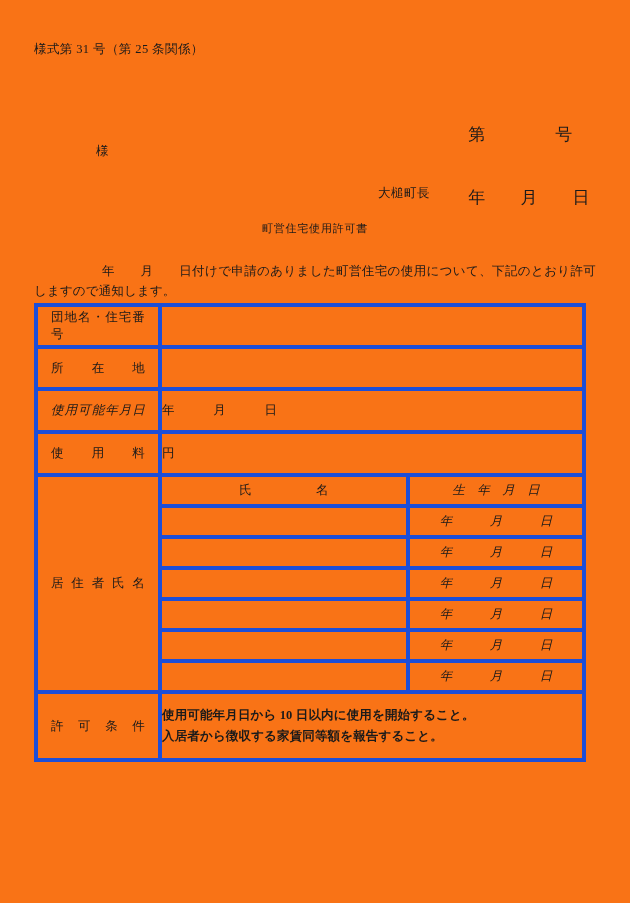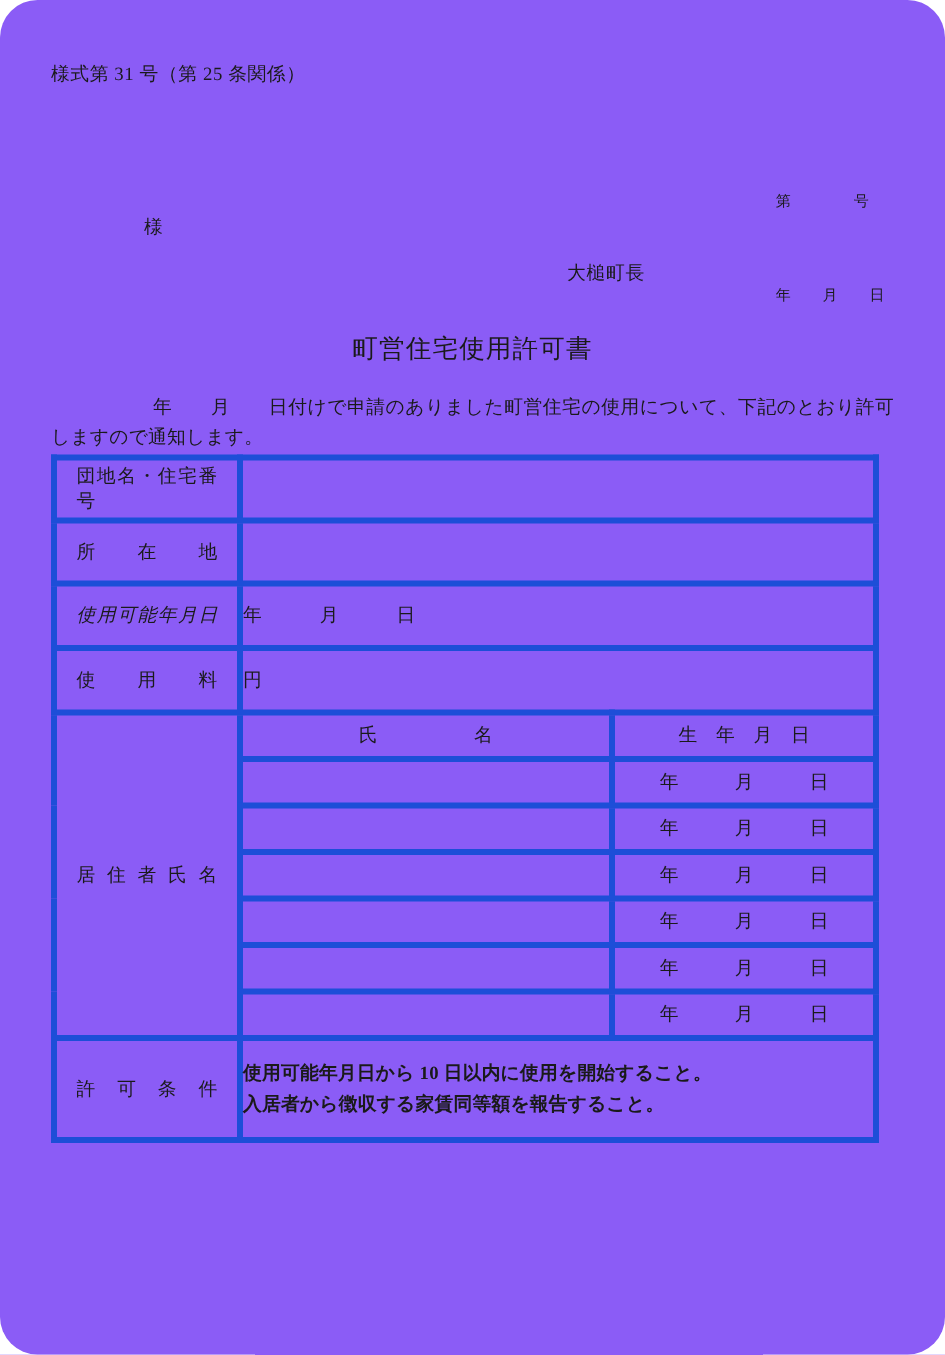--- a/index.html
+++ b/index.html
@@ -12,73 +12,72 @@
     height: 903px;
     position: relative;
     font-family: "Liberation Serif", "DejaVu Serif", serif;
     color: #1a1a1a;
     overflow: hidden;
   }
 
   .page {
     position: absolute;
     inset: 0;
-    background: #8b5cf6;
-    border-radius: 25px;
+    background: #f97316;
   }
 
   
   .form-no {
     position: absolute;
     left: 34px;
     top: 41px;
     font-size: 12.5px;
     letter-spacing: 0.4px;
     white-space: nowrap;
   }
 
   
   .doc-meta {
     position: absolute;
     right: 40px;
     top: 82px;
-    font-size: 10px;
+    font-size: 17px;
     text-align: left;
     line-height: 21px;
     white-space: pre;
   }
   .doc-meta div { letter-spacing: 0.4px; }
 
   
   .addressee {
     position: absolute;
     left: 96px;
     top: 143px;
     font-size: 12.5px;
     white-space: pre;
   }
 
   
   .issuer {
     position: absolute;
     left: 378px;
-    top: 174px;
+    top: 185px;
     font-size: 12.5px;
     letter-spacing: 0.5px;
     white-space: nowrap;
   }
 
   
   .doc-title {
     position: absolute;
     left: 0;
     right: 0;
     top: 221px;
     text-align: center;
-    font-size: 17px;
+    font-size: 11px;
     letter-spacing: 0.8px;
   }
 
   
   .body-para {
     position: absolute;
     left: 34px;
     width: 562px;
     top: 261px;
     font-size: 12.5px;
@@ -129,21 +128,21 @@
     padding-left: 42px;
     white-space: pre;
     letter-spacing: 0.3px;
   }
   .cell-fee {
     padding-left: 92px;
     white-space: pre;
   }
 
   .col-name { width: 248px; text-align: center; }
-  .col-dob  { width: 176px; text-align: center; white-space: pre; }
+  .col-dob  { width: 176px; text-align: center; white-space: pre; font-style: italic; }
 
   .head-name {
     display: block;
     text-align: center;
     letter-spacing: 0.3px;
   }
 
   .cond-cell {
     padding: 5px 0 5px 18px;
     vertical-align: middle;

